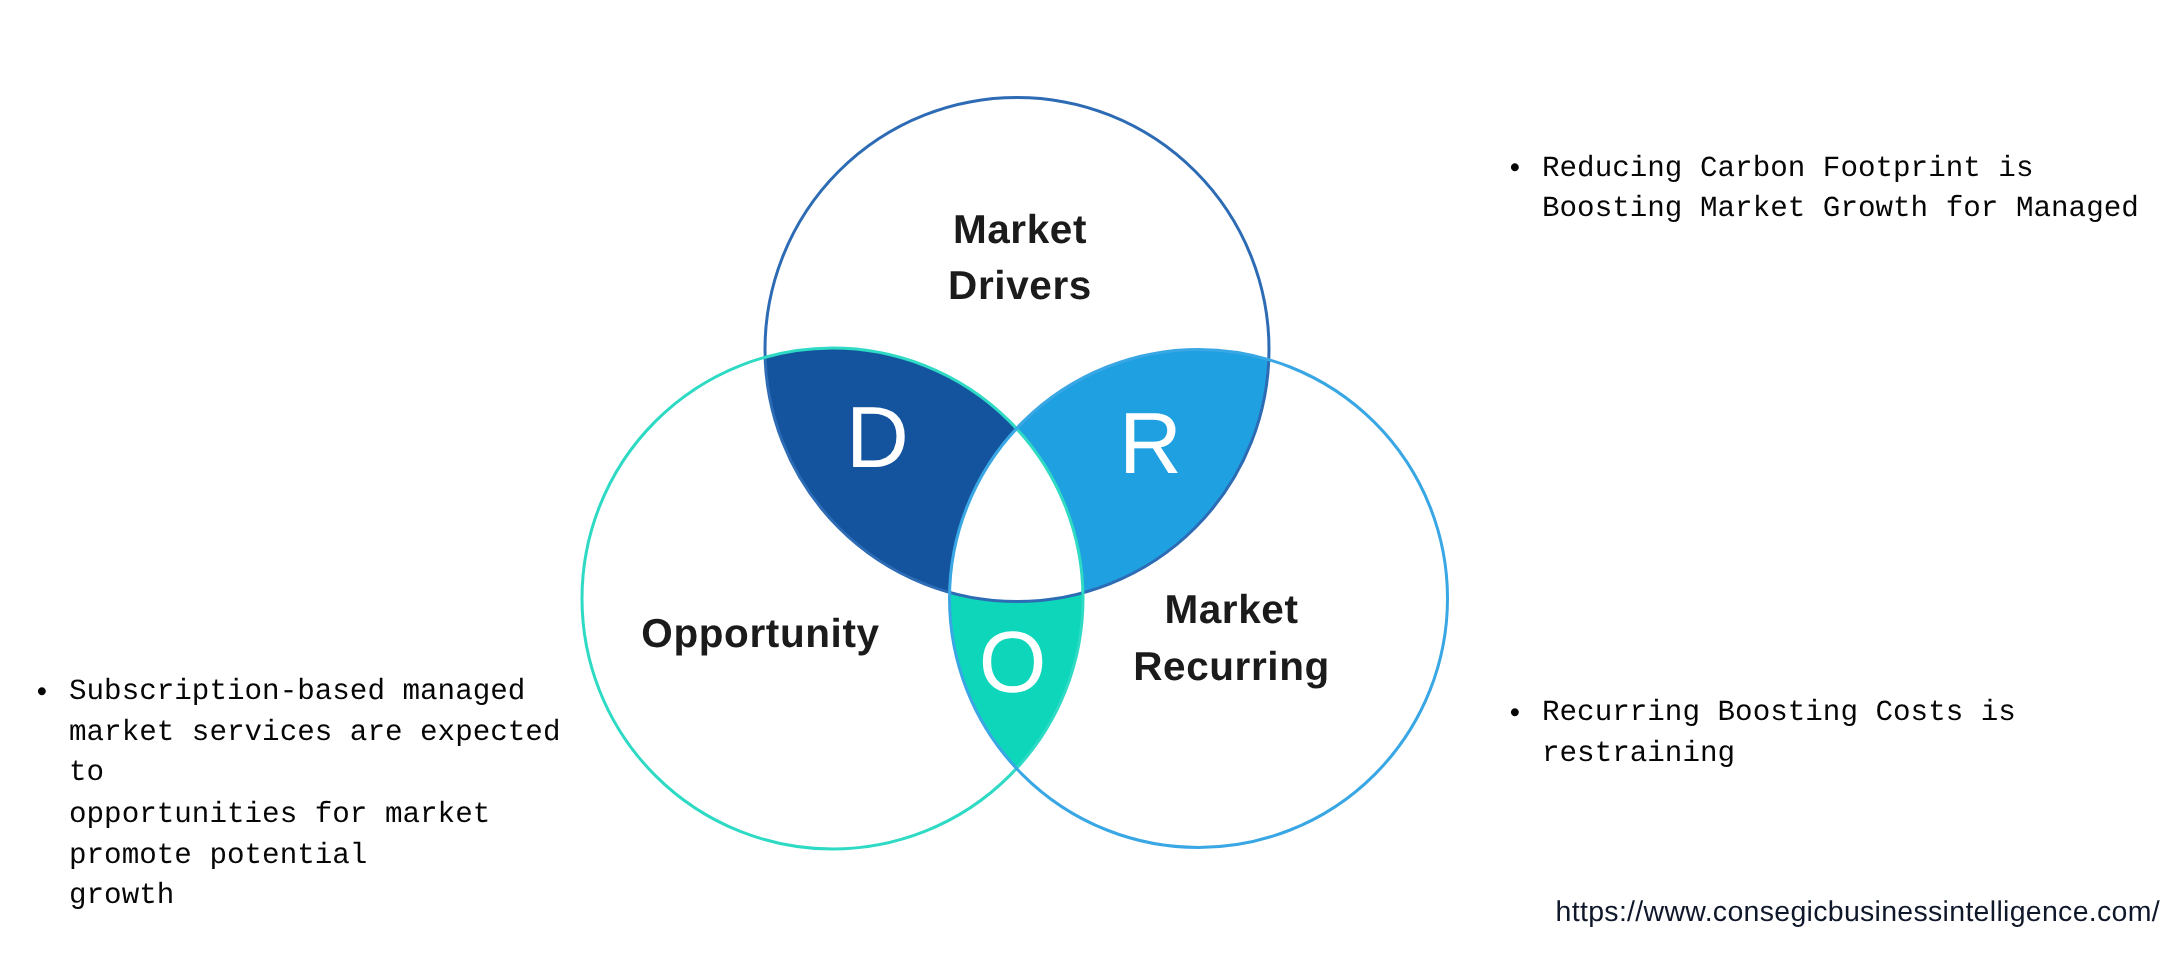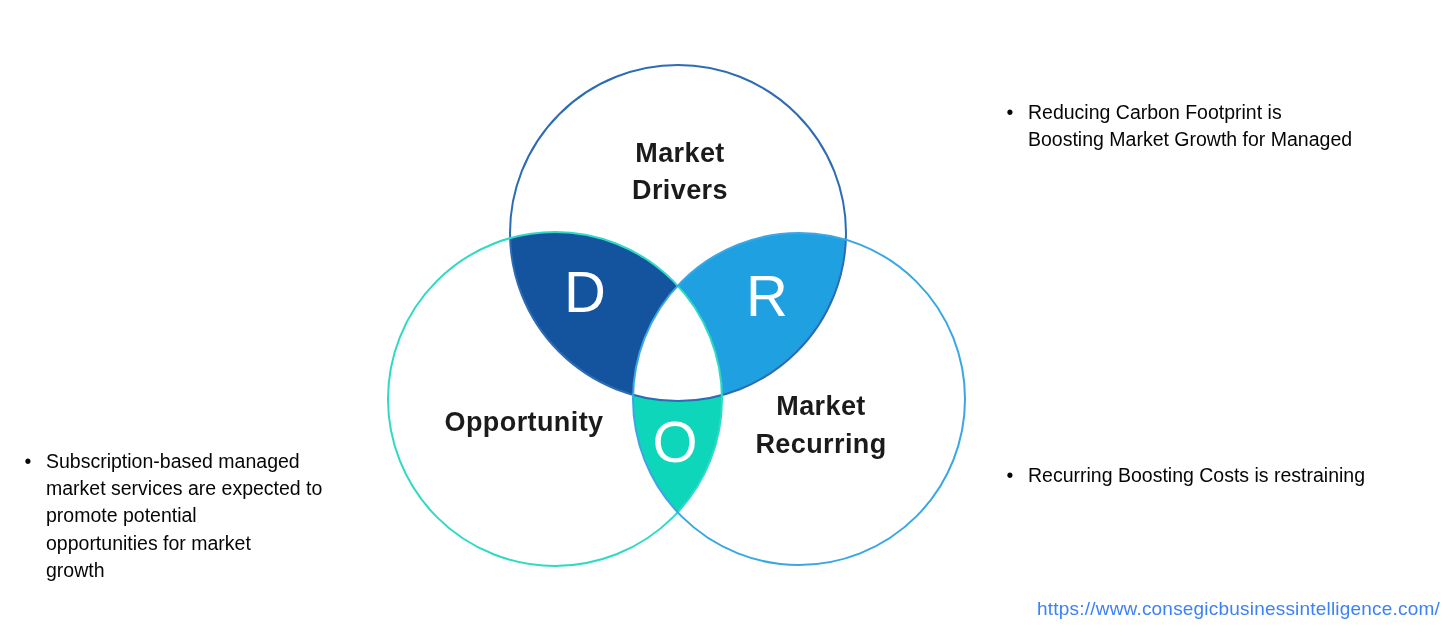--- a/index.html
+++ b/index.html
@@ -12,21 +12,21 @@
   .stage { position: absolute; inset: 0; width: 1453px; height: 643px; }
   .venn-svg { position: absolute; left: 0; top: 0; width: 1453px; height: 643px; }
 
   
   .vlabel {
     position: absolute; color: #1b1b1b; text-align: center;
     font-size: 27px; letter-spacing: 0.4px; font-weight: bold;
   }
   .vlabel .line { display: block; }
   .vlabel.drivers    { left: 578px; top: 135px; width: 204px; line-height: 37px; }
-  .vlabel.opportunity{ left: 414px; top: 404px; width: 220px; line-height: 36px; }
+  .vlabel.opportunity{ left: 397px; top: 404px; width: 220px; line-height: 36px; }
   .vlabel.restraints { left: 711px; top: 387px; width: 220px; line-height: 38px; }
 
   
   .letter {
     position: absolute; width: 110px; height: 84px;
     display: flex; align-items: center; justify-content: center;
     color: #ffffff; font-size: 58px; font-weight: 400;
   }
   .letter.d { left: 530px; top: 249px; }
   .letter.r { left: 712px; top: 253px; }
@@ -34,28 +34,28 @@
 
   
   .note {
     position: absolute; display: flex; align-items: flex-start;
     color: #060606; font-size: 19.5px; line-height: 27.2px; font-weight: 400;
   }
   .note .bullet {
     flex: none; width: 12px; margin-right: 12px;
     font-size: 19.5px; line-height: 27.2px; text-align: center;
   }
-  .note .note-text .line { display: block; }
+  .note .note-text .line { display: block; font-family: Liberation Mono, monospace; }
   .note.driver-note      { left: 1004px; top:  99px; width: 440px; }
   .note.opportunity-note { left:   22px; top: 448px; width: 370px; }
   .note.restraint-note   { left: 1004px; top: 462px; width: 440px; }
 
   .source-url {
     position: absolute; top: 598px; right: 13px;
-    font-size: 19px; color: #3b82f6; letter-spacing: 0.2px;
+    font-size: 19px; color: #0f172a; letter-spacing: 0.2px;
   }
 </style>
 </head>
 <body>
 
 <div class="stage">
 
   <svg class="venn-svg" viewBox="0 0 1453 643">
     <defs>
       <clipPath id="clipTop">
@@ -112,22 +112,22 @@
         <span class="line">Reducing Carbon Footprint is</span>
         <span class="line">Boosting Market Growth for Managed</span>
       </div>
   </div>
 
   <div class="note opportunity-note">
     <span class="bullet">•</span>
     <div class="note-text">
         <span class="line">Subscription-based managed</span>
         <span class="line">market services are expected to</span>
+        <span class="line">opportunities for market</span>
         <span class="line">promote potential</span>
-        <span class="line">opportunities for market</span>
         <span class="line">growth</span>
       </div>
   </div>
 
   <div class="note restraint-note">
     <span class="bullet">•</span>
     <div class="note-text">
         <span class="line">Recurring Boosting Costs is restraining</span>
       </div>
   </div>

